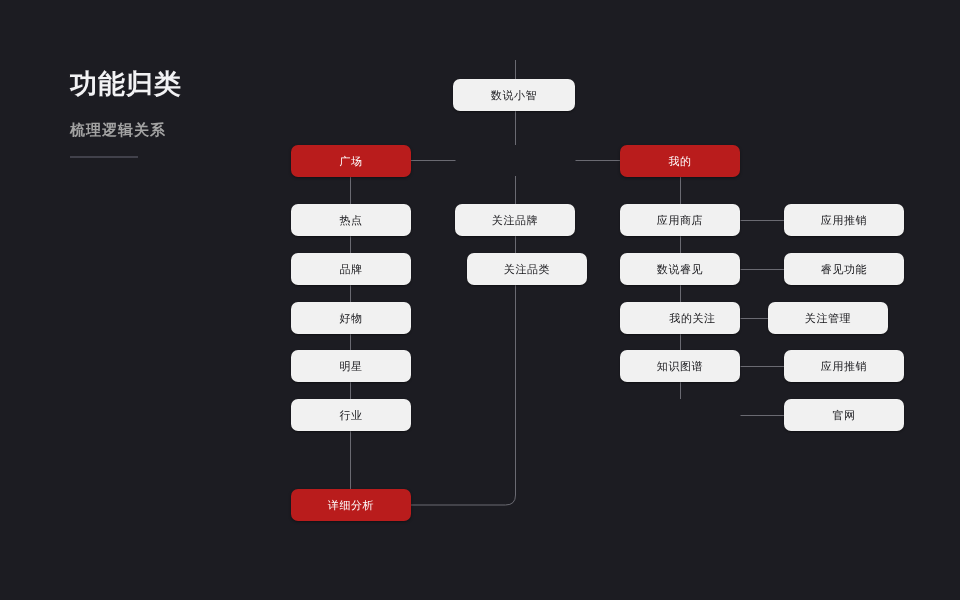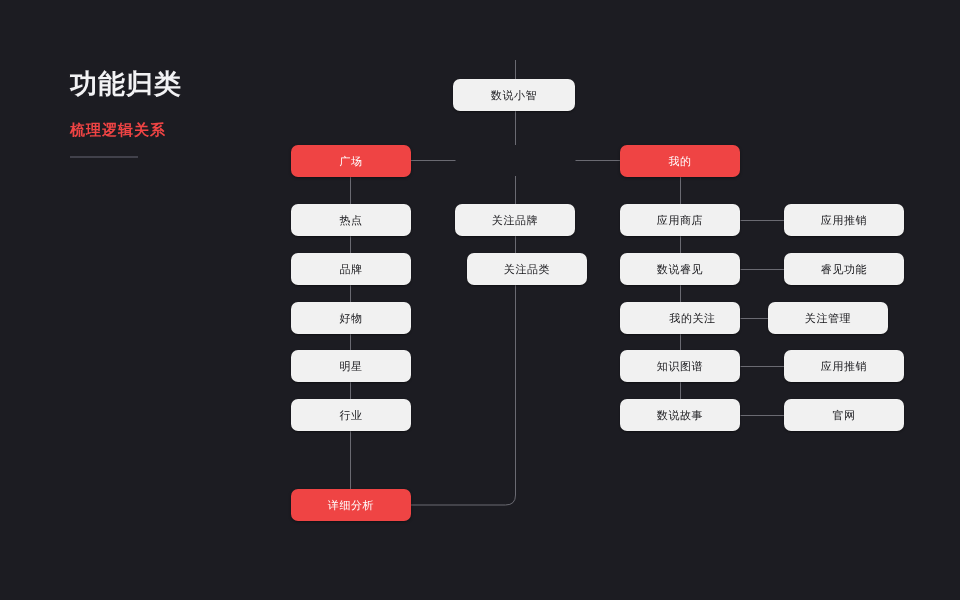--- a/index.html
+++ b/index.html
@@ -31,21 +31,21 @@
     font-size: 27px;
     font-weight: bold;
     color: #f2f2f4;
     letter-spacing: 1px;
     line-height: 1.2;
     margin: 0;
   }
   .slide-subtitle {
     font-size: 15px;
     font-weight: bold;
-    color: #ef4444;
+    color: #a3a3a3;
     letter-spacing: 1px;
     margin: 21px 0 0 0;
     line-height: 1.2;
   }
   .title-rule {
     position: absolute;
     left: 0px;
     top: 88px;
     width: 68px;
     height: 2px;
@@ -83,21 +83,21 @@
     line-height: 1;
     white-space: nowrap;
     user-select: none;
   }
   .node.light {
     background: #f1f1f1;
     color: #17171b;
     box-shadow: 0 1px 2px rgba(0,0,0,0.45);
   }
   .node.blue {
-    background: #ef4444;
+    background: #b91c1c;
     color: #ffffff;
     box-shadow: 0 1px 3px rgba(0,0,0,0.4);
   }
   .node.root {
     width: 122px;
   }
 </style>
 </head>
 <body>
 
@@ -158,21 +158,20 @@
     <div class="node light" style="left:291px; top:350px;">明星</div>
     <div class="node light" style="left:291px; top:399px;">行业</div>
 
     <div class="node light" style="left:455px; top:204px;">关注品牌</div>
     <div class="node light" style="left:455px; top:253px;margin-left:12px;">关注品类</div>
 
     <div class="node light" style="left:620px; top:253px;">数说睿见</div>
     <div class="node light" style="left:620px; top:204px;">应用商店</div>
     <div class="node light" style="left:620px; top:302px;padding-left:25px;">我的关注</div>
     <div class="node light" style="left:620px; top:350px;">知识图谱</div>
-    <div class="node light" style="left:620px; top:399px;">数说故事</div>
 
     <div class="node light" style="left:784px; top:204px;">应用推销</div>
     <div class="node light" style="left:784px; top:253px;">睿见功能</div>
     <div class="node light" style="left:768px; top:302px;border-radius:7px;">关注管理</div>
     <div class="node light" style="left:784px; top:350px;">应用推销</div>
     <div class="node light" style="left:784px; top:399px;">官网</div>
 
     <div class="node blue" style="left:291px; top:489px;">详细分析</div>
 
   </div>

